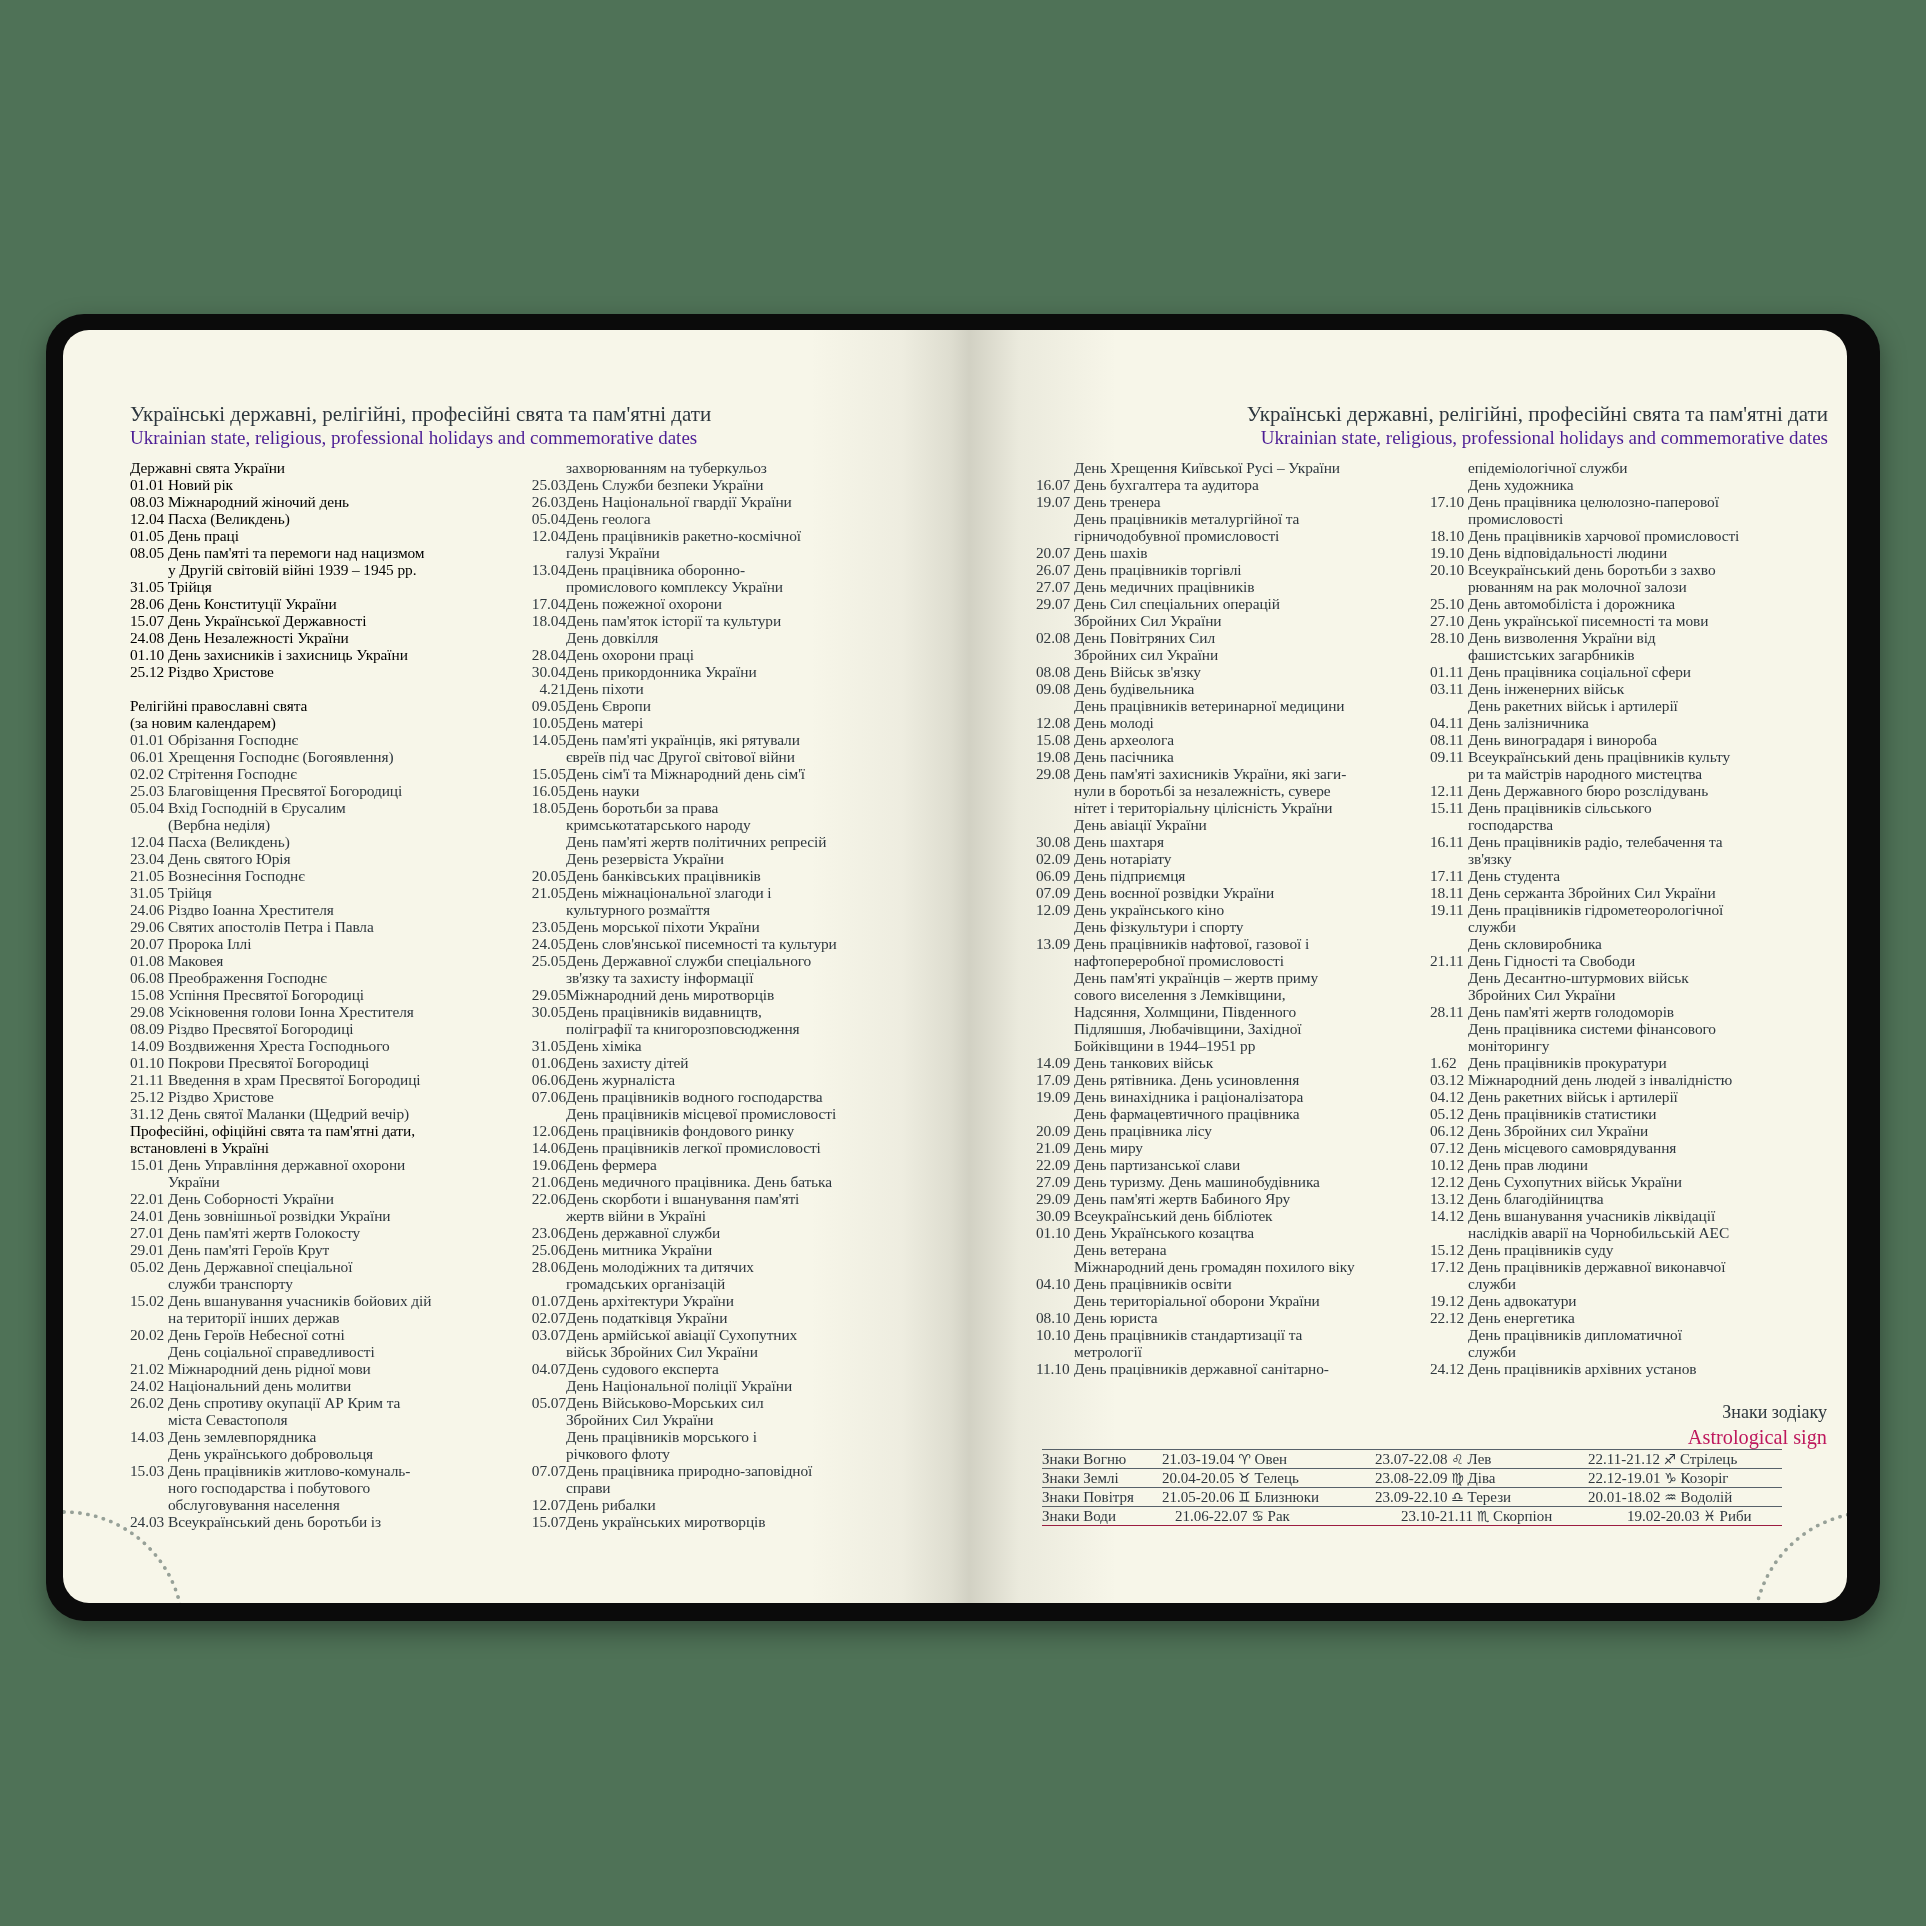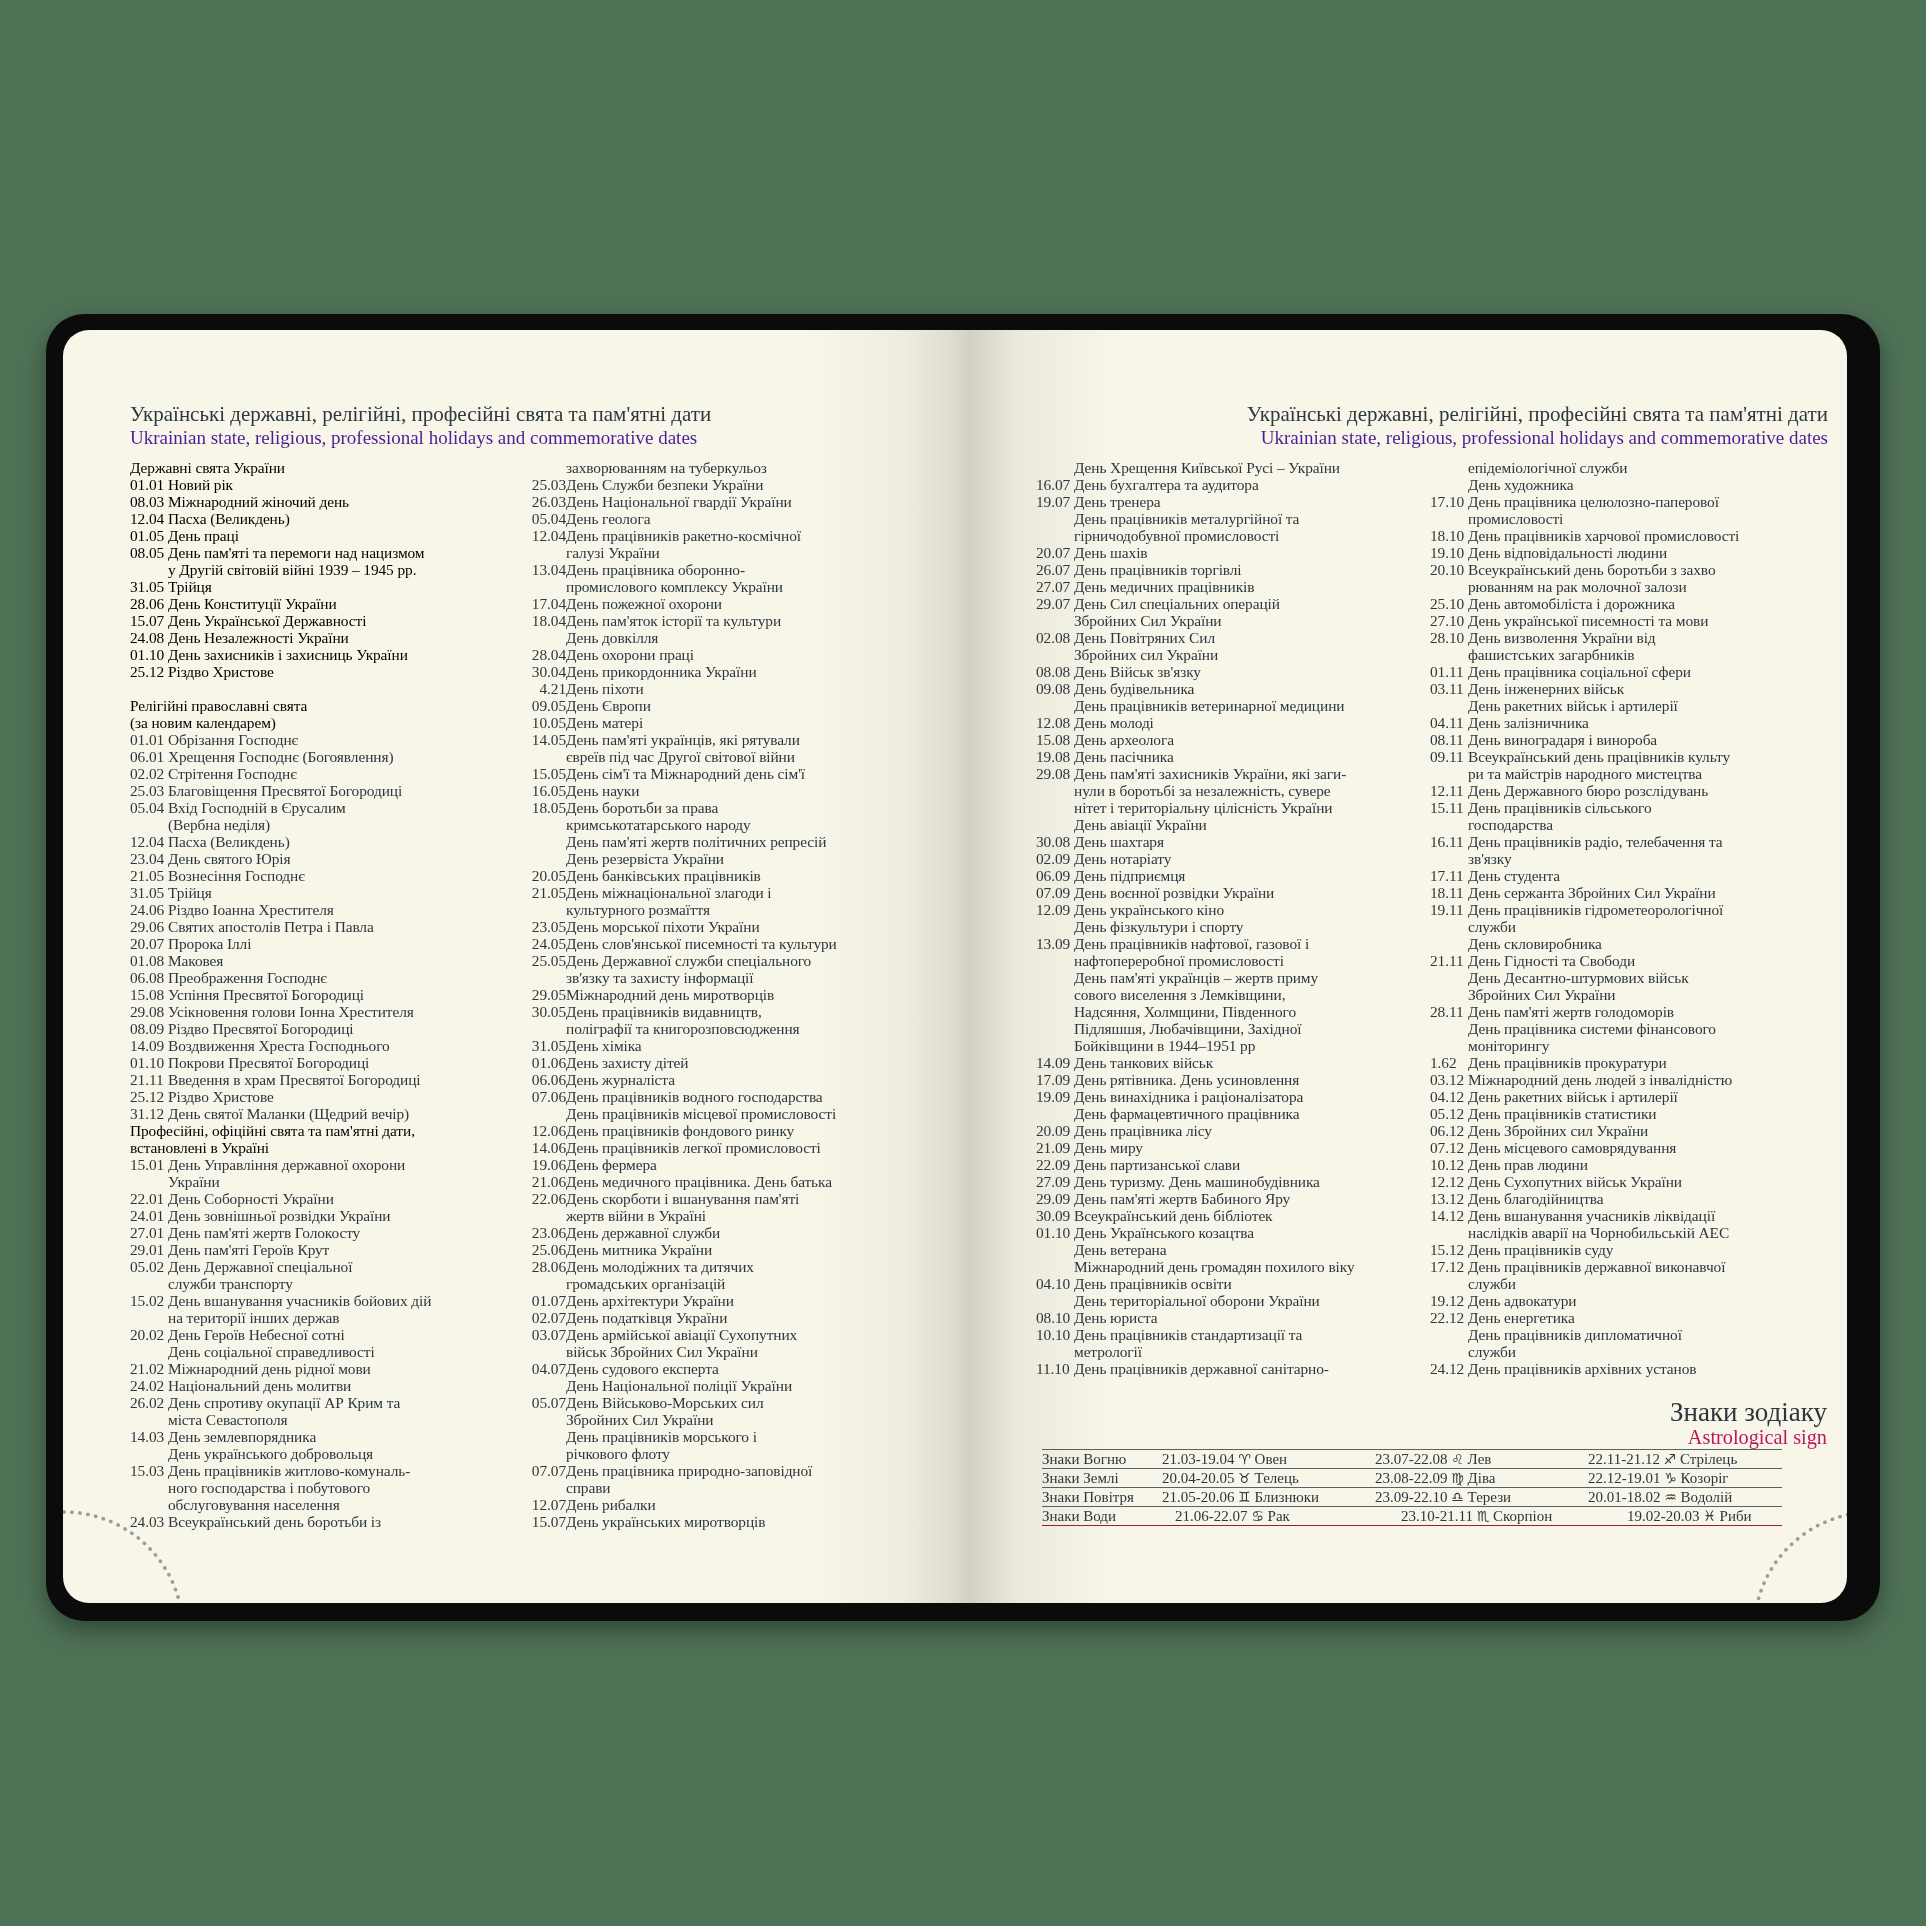--- a/index.html
+++ b/index.html
@@ -16,21 +16,21 @@
   .hgroup .uk{font-size:21px;line-height:26px;color:#2e373e;}
   .hgroup .en{font-size:19px;line-height:22px;color:#4c1d95;}
   .hgroup.right{text-align:right;}
   .col{position:absolute;font-size:15.4px;line-height:17px;color:#2e373e;white-space:nowrap;
        letter-spacing:-0.1px;}
   .line{display:flex;height:17px;align-items:baseline;}
   .line .date{width:38px;flex:0 0 38px;}
   .line.sp{height:17px;}
   .red,.line.hd{color:#000000;}
   .astro-head{position:absolute;left:1296px;top:1070px;width:468px;text-align:right;white-space:nowrap;}
-  .astro-head .uk{font-size:27px;line-height:25px;color:#2e373e;}
+  .astro-head .uk{font-size:18px;line-height:25px;color:#2e373e;}
   .astro-head .en{font-size:20.3px;line-height:25px;color:#be185d;}
   .ztable{position:absolute;left:979px;top:1119px;width:740px;font-size:15px;color:#2e373e;
           border-top:1.2px solid #57616a;}
   .arow{display:grid;grid-template-columns:120px 213px 213px 194px;height:18px;align-items:center;
         border-bottom:1.2px solid #57616a;white-space:nowrap;}
   .arow:last-child{border-bottom:1.8px solid #9c1c40;gap:13px;}
   .acell .sign{font-family:"DejaVu Sans",sans-serif;font-size:14px;}
   .arc{position:absolute;width:234px;height:234px;border:4.3px dotted #97a198;border-radius:50%;}
   .arc.l{left:-120px;top:1180px;}
   .arc.r{left:1689px;top:1180px;}

